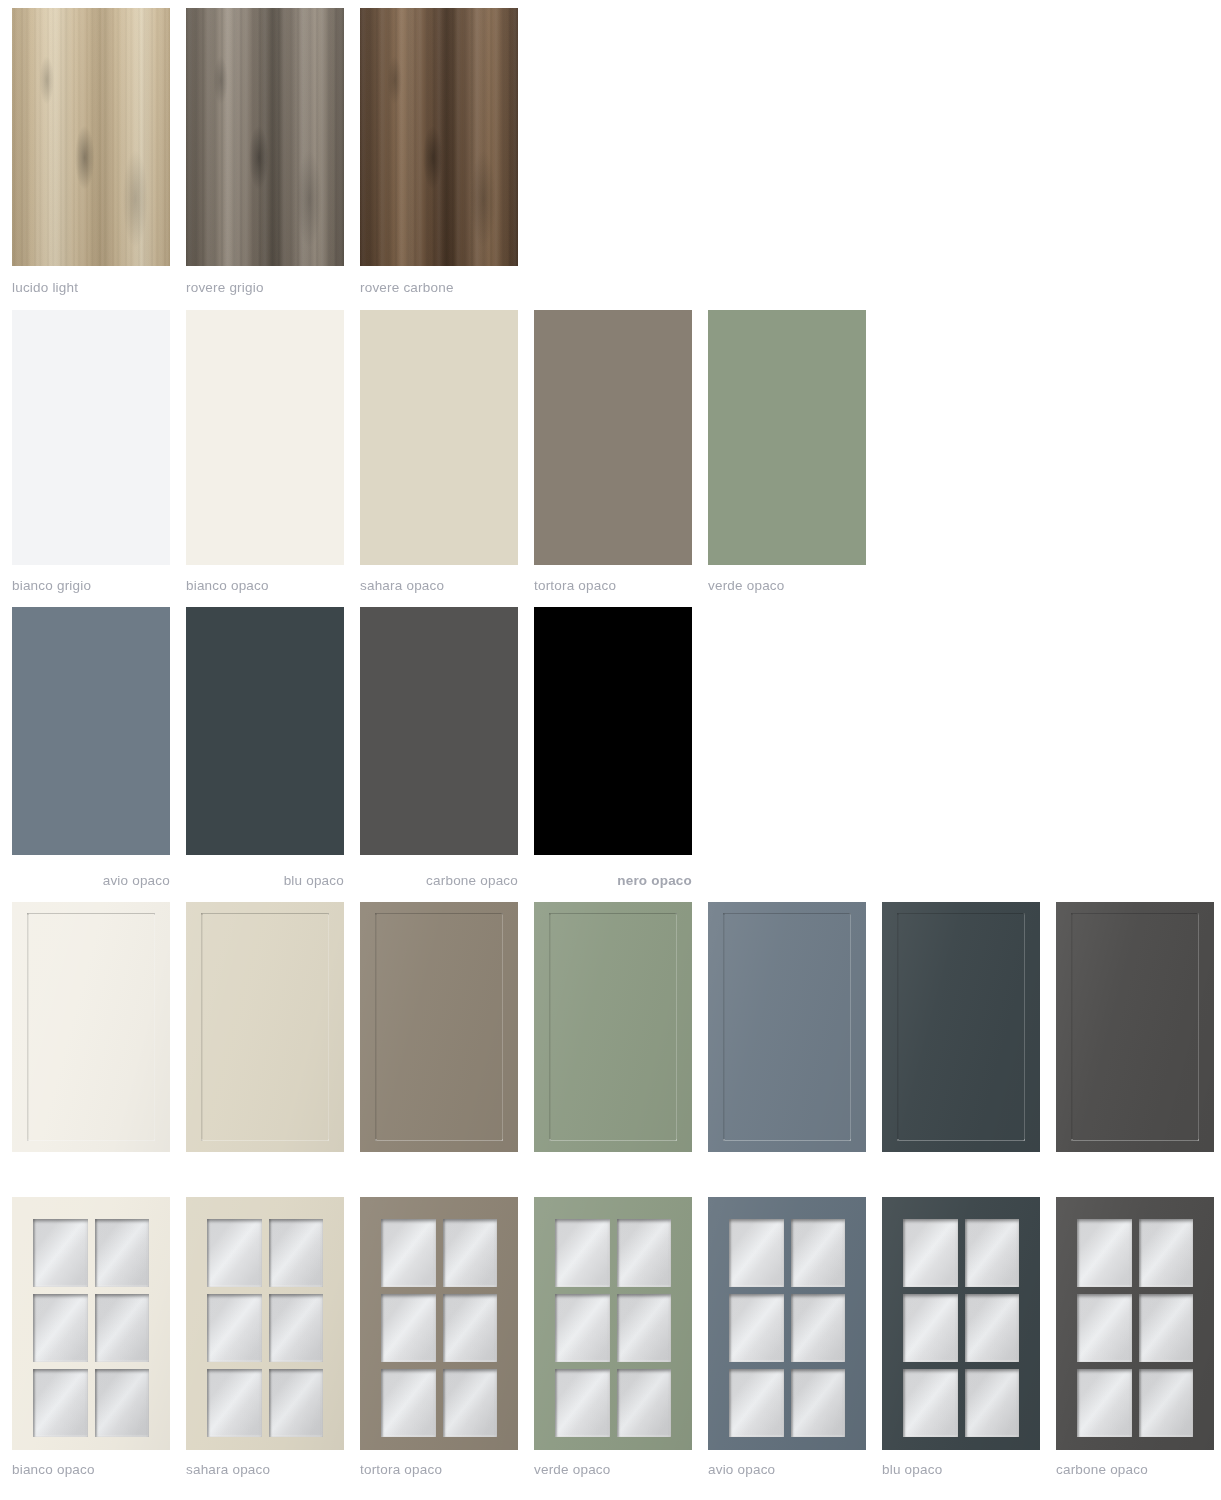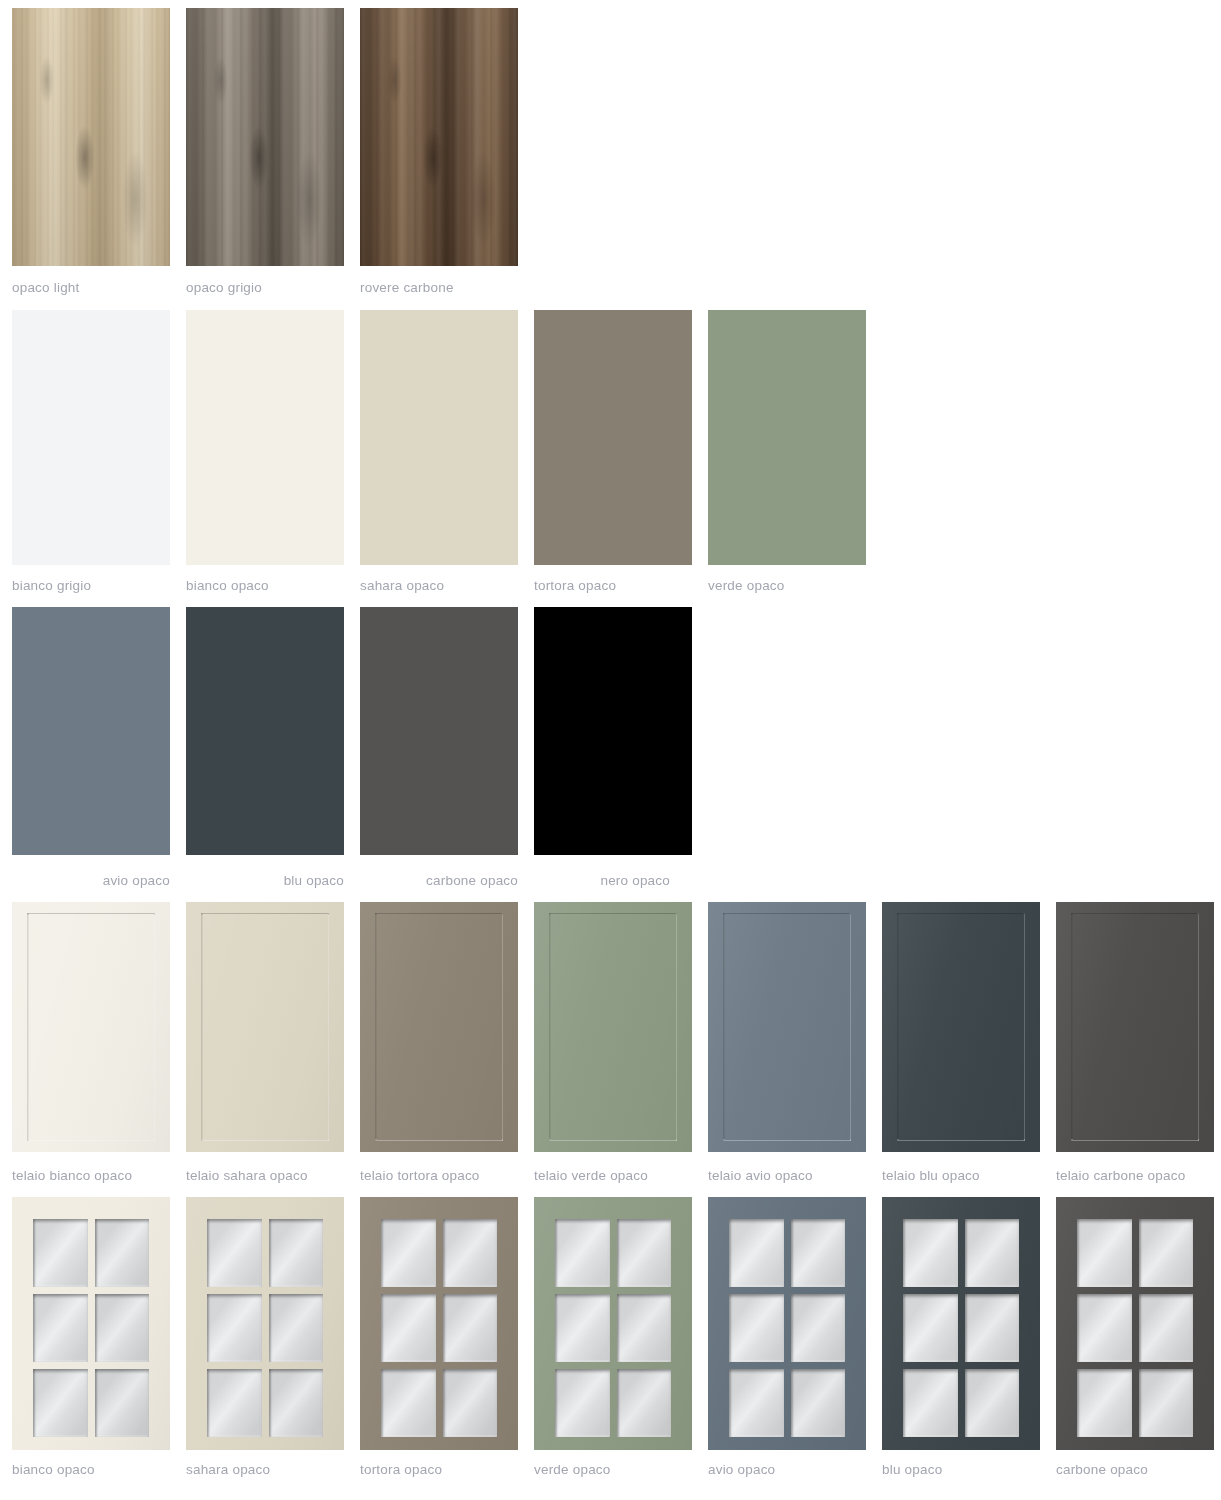--- a/index.html
+++ b/index.html
@@ -158,22 +158,22 @@
         <div class="swatch">
           <div class="wood">
             <div class="base" style="background: linear-gradient(90deg, rgb(75, 55, 39) 0%, rgb(107, 82, 60) 12%, rgb(135, 107, 80) 27%, rgb(107, 82, 60) 42%, rgb(75, 55, 39) 55%, rgb(107, 82, 60) 68%, rgb(135, 107, 80) 82%, rgb(107, 82, 60) 92%, rgb(75, 55, 39) 100%);"></div>
             <div class="grain grain-wide"></div>
             <div class="knots" style="background: radial-gradient(14px 46px at 46% 58%, rgba(0, 0, 0, 0.3), rgba(0, 0, 0, 0) 70%), radial-gradient(10px 34px at 22% 28%, rgba(0, 0, 0, 0.18), rgba(0, 0, 0, 0) 72%), radial-gradient(18px 70px at 78% 74%, rgba(0, 0, 0, 0.16), rgba(0, 0, 0, 0) 70%), linear-gradient(rgba(255, 255, 255, 0.05), rgba(0, 0, 0, 0.07));"></div>
           </div>
         </div>
       </div>
     </div>
     <div class="row" style="top: 280px; height: 20px;">
-      <div class="label left" style="left: 12px;">opaco light</div>
-      <div class="label left" style="left: 186px;">opaco grigio</div>
+      <div class="label left" style="left: 12px;">lucido light</div>
+      <div class="label left" style="left: 186px;">rovere grigio</div>
       <div class="label left" style="left: 360px;">rovere carbone</div>
     </div>
     <div class="row" style="top: 310px; height: 255px;">
       <div class="cell" style="left: 12px; height: 255px;">
         <div class="swatch">
           <div class="flat" style="background: rgb(243, 244, 246);"></div>
         </div>
       </div>
       <div class="cell" style="left: 186px; height: 255px;">
         <div class="swatch">
@@ -222,21 +222,21 @@
       <div class="cell" style="left: 534px; height: 248px;">
         <div class="swatch">
           <div class="flat" style="background: rgb(0, 0, 0);"></div>
         </div>
       </div>
     </div>
     <div class="row" style="top: 873px; height: 20px;">
       <div class="label right" style="left: 12px;">avio opaco</div>
       <div class="label right" style="left: 186px;">blu opaco</div>
       <div class="label right" style="left: 360px;">carbone opaco</div>
-      <div class="label right" style="left: 512px;">nero opaco</div>
+      <div class="label right" style="left: 534px; font-weight: bold;">nero opaco</div>
     </div>
     <div class="row" style="top: 902px; height: 250px;">
       <div class="cell" style="left: 12px; height: 250px;">
         <div class="swatch">
           <div class="door">
             <div class="frame" style="background: rgb(243, 240, 232);"></div>
             <div class="inner" style="background: rgb(243, 240, 232);"></div>
             <div class="sheen"></div>
           </div>
         </div>
@@ -288,29 +288,20 @@
       </div>
       <div class="cell" style="left: 1056px; height: 250px;">
         <div class="swatch">
           <div class="door">
             <div class="frame" style="background: rgb(77, 76, 75);"></div>
             <div class="inner" style="background: rgb(77, 76, 75);"></div>
             <div class="sheen"></div>
           </div>
         </div>
       </div>
-    </div>
-    <div class="row" style="top: 1168px; height: 20px;">
-      <div class="label left" style="left: 12px;">telaio bianco opaco</div>
-      <div class="label left" style="left: 186px;">telaio sahara opaco</div>
-      <div class="label left" style="left: 360px;">telaio tortora opaco</div>
-      <div class="label left" style="left: 534px;">telaio verde opaco</div>
-      <div class="label left" style="left: 708px;">telaio avio opaco</div>
-      <div class="label left" style="left: 882px;">telaio blu opaco</div>
-      <div class="label left" style="left: 1056px;">telaio carbone opaco</div>
     </div>
     <div class="row" style="top: 1197px; height: 253px;">
       <div class="cell" style="left: 12px; height: 253px;">
         <div class="swatch">
           <div class="gdoor">
             <div class="gframe" style="background: rgb(240, 236, 225);"></div>
             <div class="panes">
               <div class="pane"></div>
               <div class="pane"></div>
               <div class="pane"></div>

